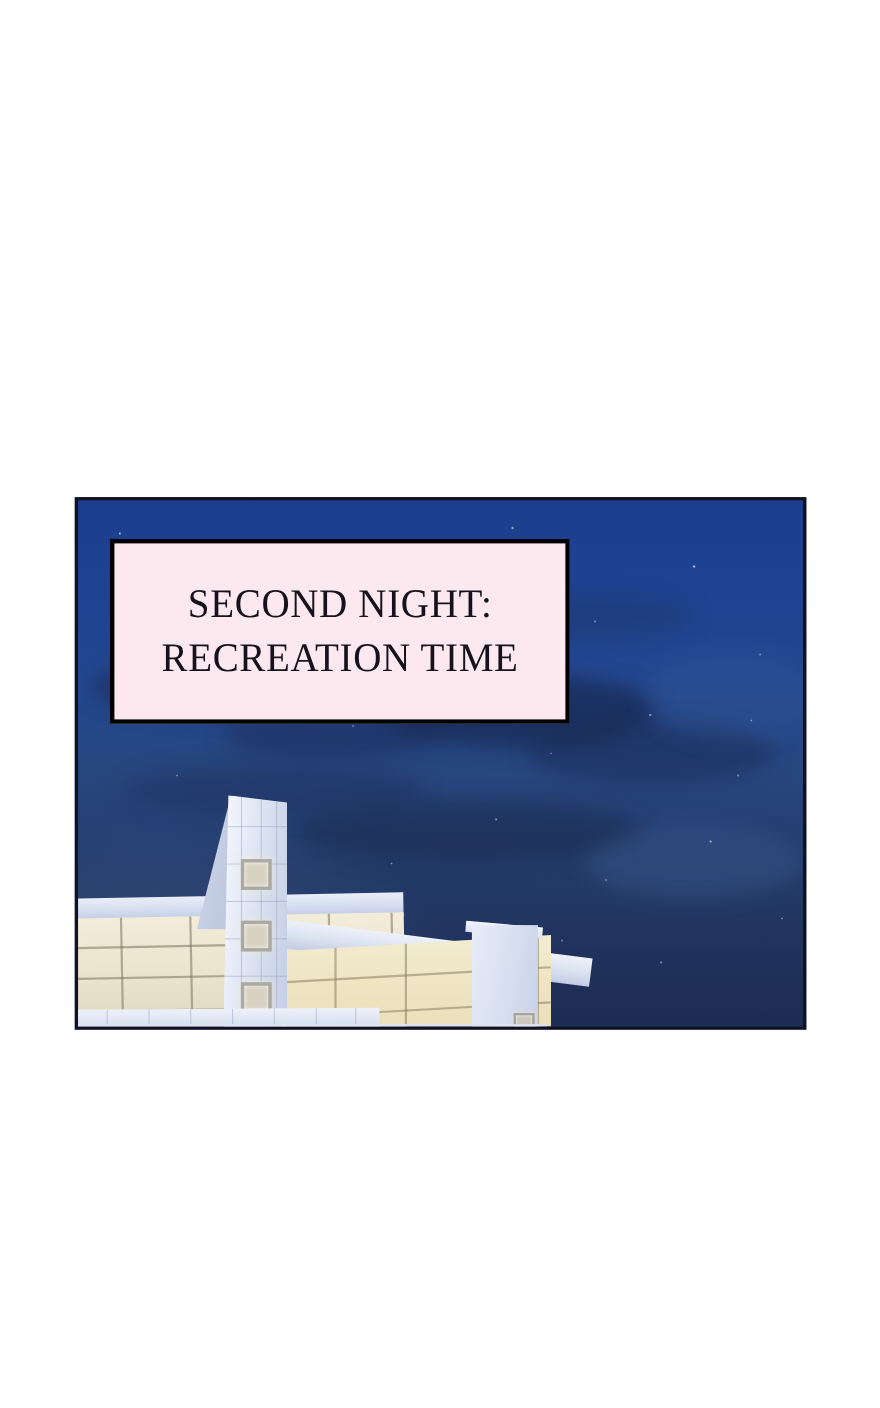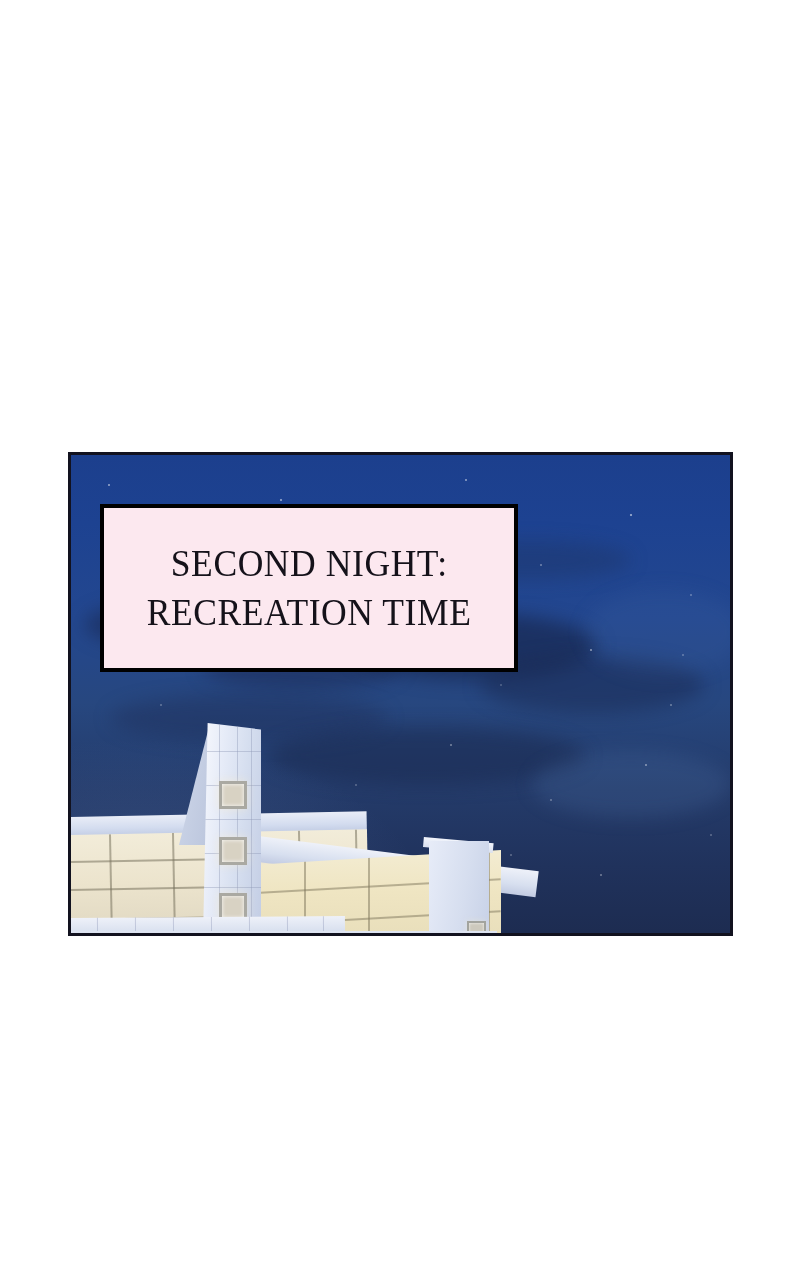--- a/index.html
+++ b/index.html
@@ -223,21 +223,21 @@
   }
   .base-slab {
     position: absolute;
     left: -4px; top: 476px; width: 430px; height: 12px;
     background: linear-gradient(180deg,#dfe5f2 0%, #c6cfe4 100%);
   }
 
   
   #title-box {
     position: absolute;
-    left: 29px; top: 49px;
+    left: 29px; top: 35px;
     width: 418px; height: 168px;
     box-sizing: border-box;
     background: #fce8ef;
     border: 4px solid #000000;
     display: flex;
     flex-direction: column;
     align-items: center;
     justify-content: center;
     gap: 2px;
   }

